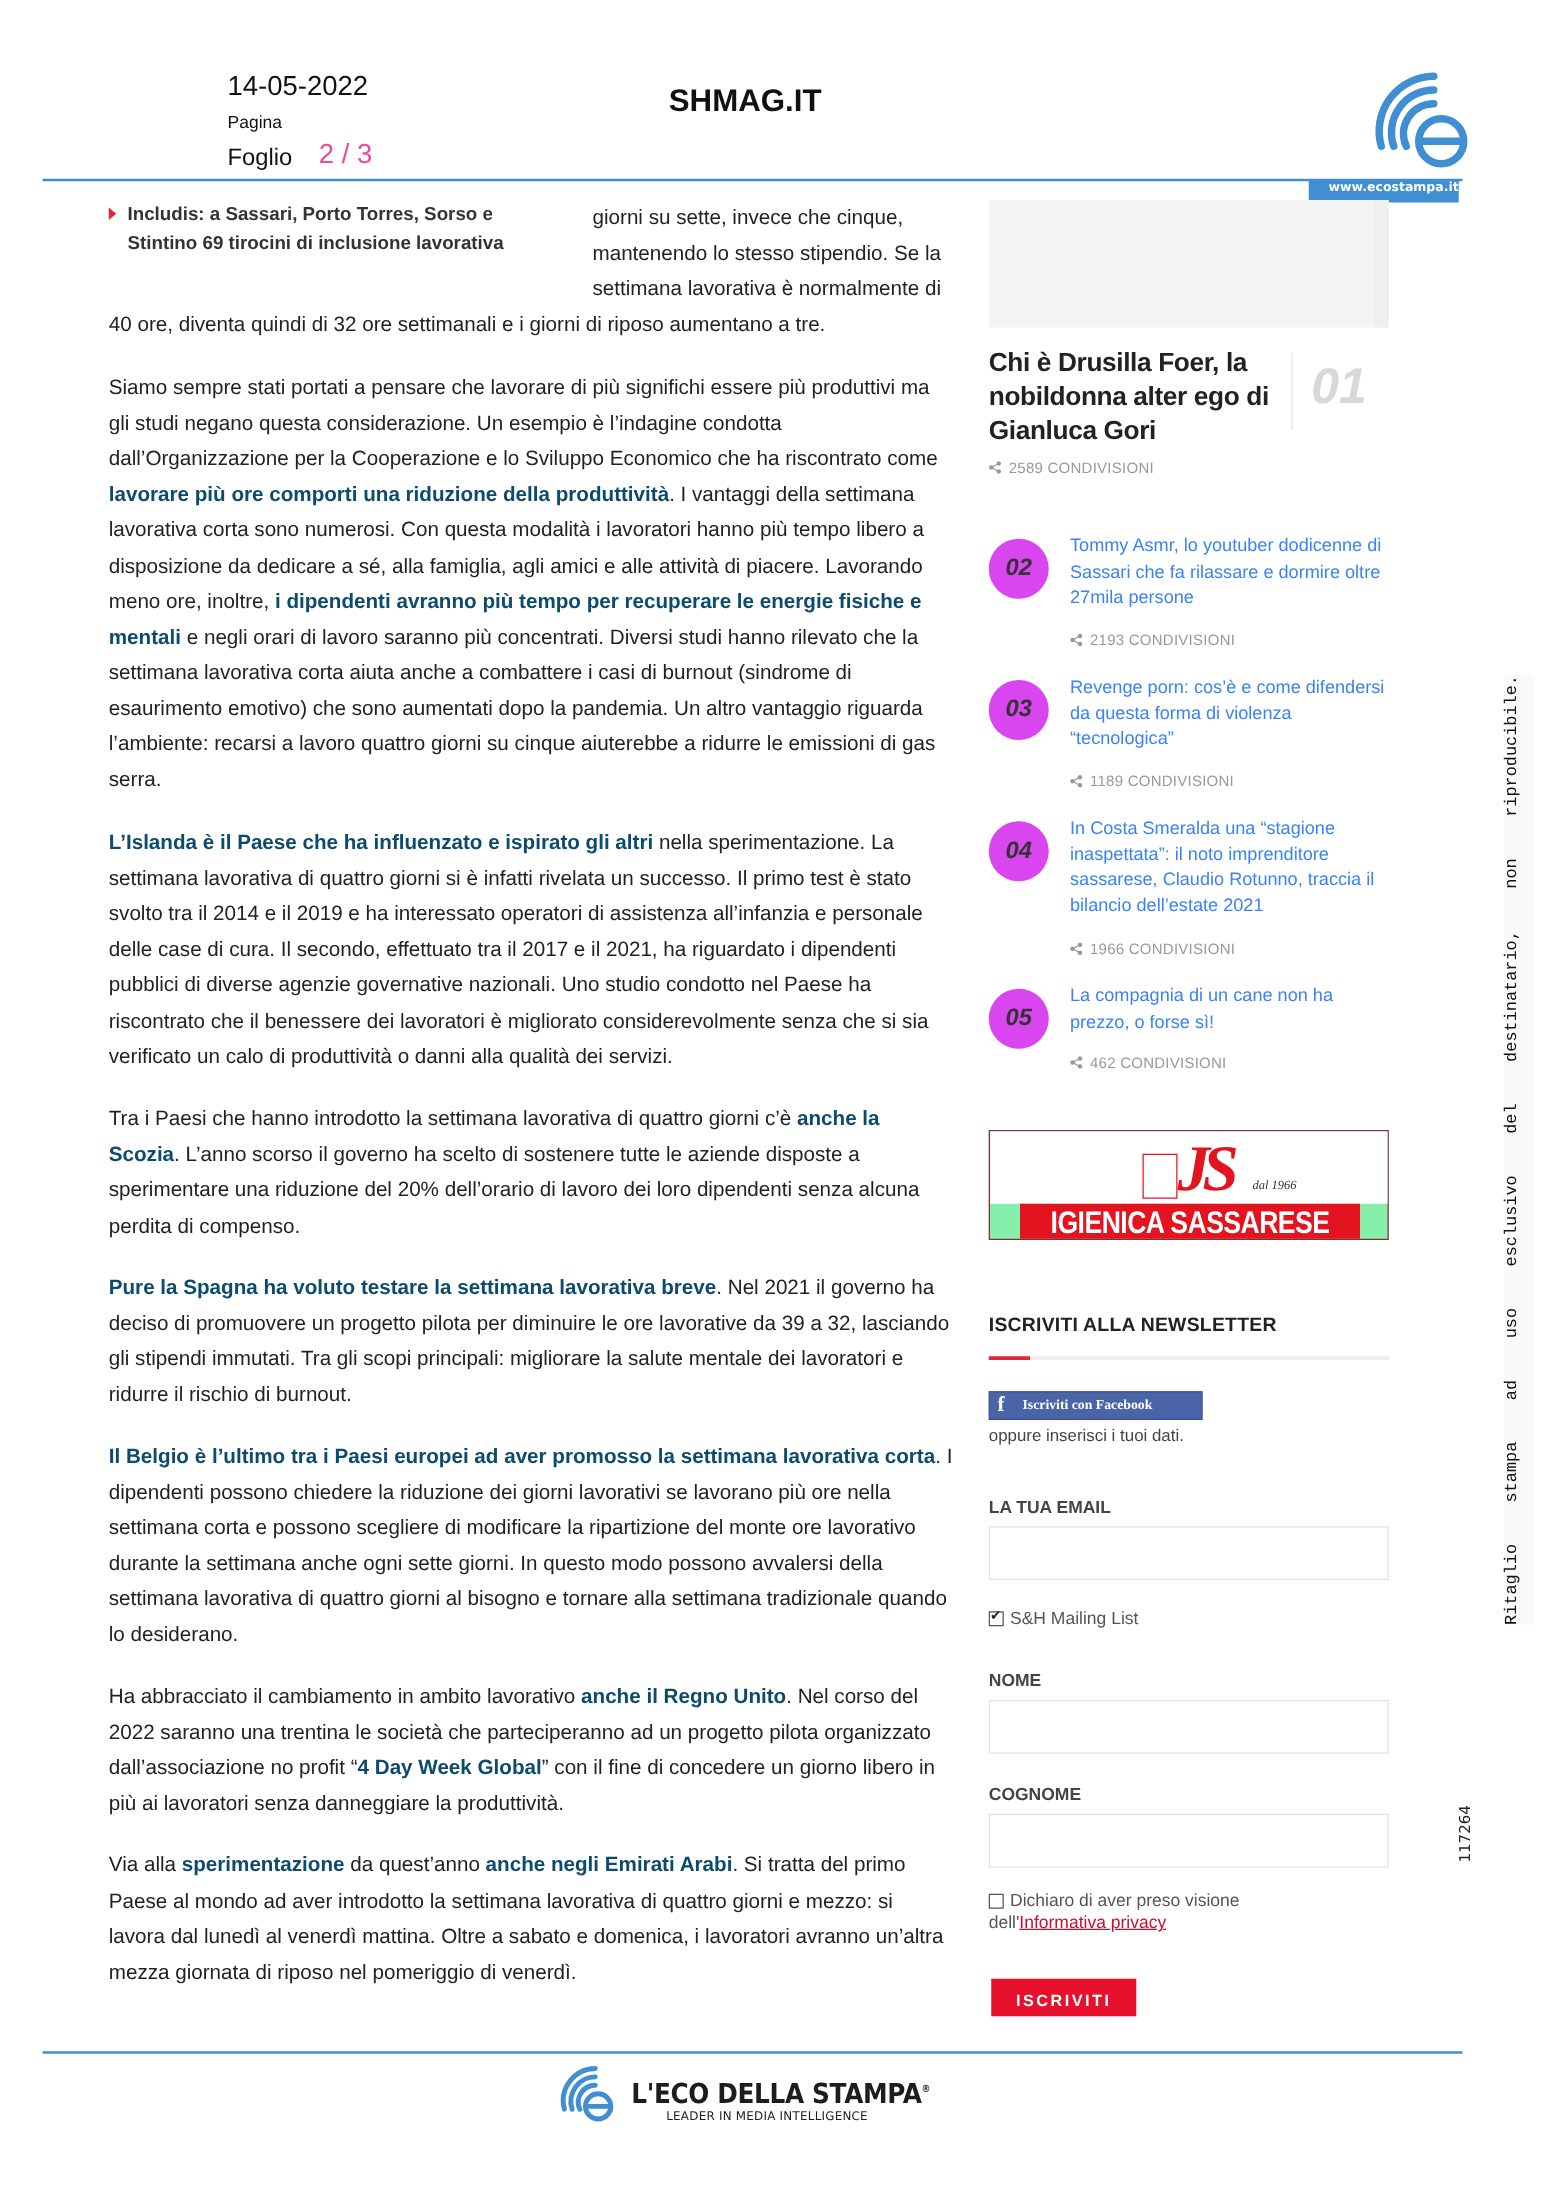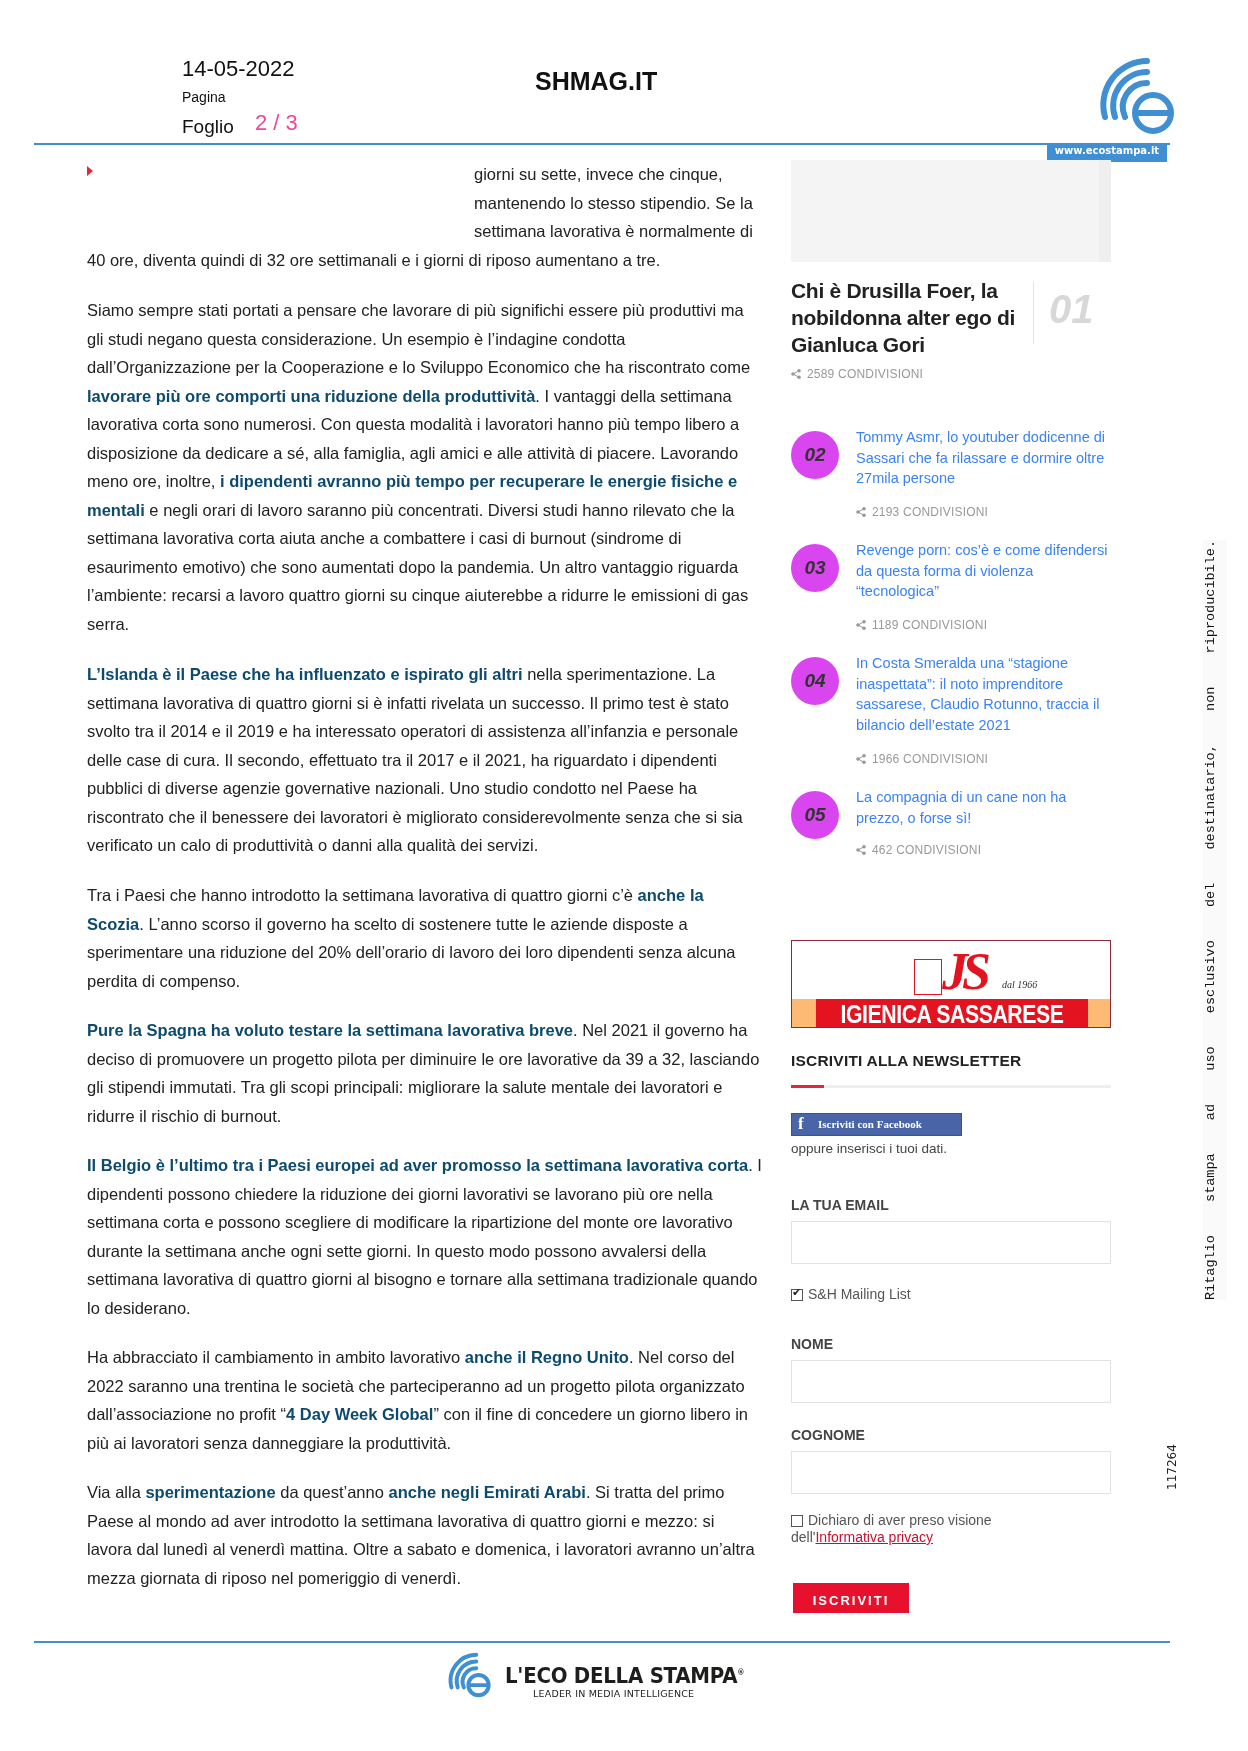--- a/index.html
+++ b/index.html
@@ -6,21 +6,21 @@
   html, body { width: 1248px; height: 1751px; background: #fff; overflow: hidden; }
   body { position: relative; font-family: "Liberation Sans", sans-serif; color: #222; }
 
   .hdr-date { position: absolute; left: 182px; top: 56px; font-size: 22px; color: #111; }
   .hdr-pagina { position: absolute; left: 182px; top: 89px; font-size: 14px; color: #111; }
   .hdr-foglio { position: absolute; left: 182px; top: 116px; font-size: 19px; color: #111; }
   .hdr-foglio-num { position: absolute; left: 255px; top: 110px; font-size: 22px; color: #ec4899; }
   .hdr-title { position: absolute; left: 535px; top: 67px; font-size: 25px; font-weight: bold; color: #111; }
   .eco-logo { position: absolute; left: 1095px; top: 55px; width: 80px; height: 80px; }
   .hdr-rule { position: absolute; left: 34px; top: 143px; width: 1136px; height: 2px; background: #3f8fd2; }
-  .eco-url { position: absolute; left: 1047px; top: 144px; width: 120px; height: 18px; background: #3f8fd2; color: #fff; font-size: 10px; font-weight: bold; text-align: center; line-height: 14px; font-family: "DejaVu Sans", sans-serif; }
+  .eco-url { position: absolute; left: 1047px; top: 144px; width: 120px; height: 18px; background: #3f8fd2; color: #fff; font-size: 10px; font-weight: bold; text-align: right; line-height: 14px; font-family: "DejaVu Sans", sans-serif; }
 
   
   .article { position: absolute; left: 87px; top: 160px; width: 675px; font-family: "Liberation Sans", sans-serif; font-size: 16.5px; line-height: 28.5px; color: #222; }
   .related { position: absolute; left: 87px; top: 160px; width: 330px; font-size: 15px; font-weight: bold; line-height: 23px; color: #333; padding-left: 15px; }
   .related-arrow { position: absolute; left: 0; top: 6px; width: 0; height: 0; border-top: 5px solid transparent; border-bottom: 5px solid transparent; border-left: 6px solid #e0283b; }
   .p0 { position: absolute; left: 374px; top: 161px; width: 302px; }
   .p0b { position: absolute; left: 0; top: 243px; width: 675px; white-space: nowrap; }
   .para { position: absolute; left: 0; width: 675px; }
   .para b { font-weight: bold; color: #0c4a6e; }
 
@@ -33,21 +33,21 @@
   .feat-num { position: absolute; left: 258px; top: 127px; font-size: 40px; font-weight: bold; font-style: italic; color: #d8d8d8; }
   .shares { font-size: 12px; color: #999; letter-spacing: 0.2px; display: flex; align-items: center; gap: 6px; }
   .share-icon { width: 10px; height: 10px; position: relative; display: inline-block; }
   .feat-shares { position: absolute; left: 0; top: 207px; }
 
   .rank { position: absolute; left: 0; width: 320px; }
   .rank-circle { position: absolute; left: 0; top: 0; width: 48px; height: 48px; border-radius: 50%; background: #d946ef; color: #333; font-size: 19px; font-weight: bold; font-style: italic; text-align: center; line-height: 48px; }
   .rank-title { position: absolute; left: 65px; top: -4px; width: 255px; font-size: 14.5px; line-height: 20.5px; color: #3b82f6; }
   .rank-shares { position: absolute; left: 65px; }
 
-  .ad { position: absolute; left: 0; top: 780px; width: 320px; height: 88px; background: #fdba74; border: 1px solid #8a2a3a; overflow: hidden; }
+  .ad { position: absolute; left: 0; top: 744px; width: 320px; height: 88px; background: #86efac; border: 1px solid #8a2a3a; overflow: hidden; }
   .ad-top { position: absolute; left: 0; top: 0; width: 320px; height: 58px; background: #fff; }
   .ad-js { position: absolute; left: 150px; top: 4px; font-size: 52px; font-weight: bold; font-style: italic; color: #e3141f; font-family: "Liberation Serif", serif; letter-spacing: -6px; line-height: 54px; }
   .ad-box { position: absolute; left: 122px; top: 18px; width: 28px; height: 36px; border: 1px solid #e3141f; background: #fff; }
   .ad-dal { position: absolute; left: 210px; top: 38px; font-size: 10px; font-style: italic; color: #333; font-family: "Liberation Serif", serif; }
   .ad-band { position: absolute; left: 0; top: 58px; width: 320px; height: 30px; background: #e3141f; color: #fff; font-size: 25px; font-weight: bold; text-align: center; line-height: 30px; letter-spacing: -0.5px; transform: scaleX(0.85); transform-origin: center; }
 
   .nl-title { position: absolute; left: 0; top: 892px; font-size: 15.5px; font-weight: bold; color: #222; letter-spacing: 0.2px; }
   .nl-rule { position: absolute; left: 0; top: 925px; width: 320px; height: 3px; background: #eee; }
   .nl-rule::before { content: ""; position: absolute; left: 0; top: 0; width: 33px; height: 3px; background: #e0283b; }
   .fb-btn { position: absolute; left: 0; top: 953px; width: 171px; height: 23px; background: #4a64a8; border: 1px solid #3b5490; color: #fff; font-size: 11px; font-weight: bold; line-height: 21px; padding-left: 26px; font-family: "Liberation Serif", serif; }
@@ -88,20 +88,21 @@
     <path d="M30 62 A24 24 0 0 1 52 28"></path>
     <circle cx="58" cy="58" r="18"></circle>
     <path d="M42 58 H74"></path>
   </g>
 </svg>
 <div class="hdr-rule"></div>
 <div class="eco-url">www.ecostampa.it</div>
 
 <div class="related">
   <span class="related-arrow"></span>
+  <span>Includis: a Sassari, Porto Torres, Sorso e Stintino 69 tirocini di inclusione lavorativa</span>
 </div>
 <div class="article">
   <div class="p0" style="left:387px; top:0px; width:300px;">giorni su sette, invece che cinque, mantenendo lo stesso stipendio. Se la settimana lavorativa è normalmente di</div>
   <div class="p0b" style="top:86px;">40 ore, diventa quindi di 32 ore settimanali e i giorni di riposo aumentano a tre.</div>
 
   <p class="para" style="top:136px;">
     <span>Siamo sempre stati portati a pensare che lavorare di più significhi essere più produttivi ma gli studi negano questa considerazione. Un esempio è l’indagine condotta dall’Organizzazione per la Cooperazione e lo Sviluppo Economico che ha riscontrato come </span><b>lavorare più ore comporti una riduzione della produttività</b><span>. I vantaggi della settimana lavorativa corta sono numerosi. Con questa modalità i lavoratori hanno più tempo libero a disposizione da dedicare a sé, alla famiglia, agli amici e alle attività di piacere. Lavorando meno ore, inoltre, </span><b>i dipendenti avranno più tempo per recuperare le energie fisiche e mentali</b><span> e negli orari di lavoro saranno più concentrati. Diversi studi hanno rilevato che la settimana lavorativa corta aiuta anche a combattere i casi di burnout (sindrome di esaurimento emotivo) che sono aumentati dopo la pandemia. Un altro vantaggio riguarda l’ambiente: recarsi a lavoro quattro giorni su cinque aiuterebbe a ridurre le emissioni di gas serra.</span>
   </p>
   <p class="para" style="top:500px;">
     <b>L’Islanda è il Paese che ha influenzato e ispirato gli altri</b><span> nella sperimentazione. La settimana lavorativa di quattro giorni si è infatti rivelata un successo. Il primo test è stato svolto tra il 2014 e il 2019 e ha interessato operatori di assistenza all’infanzia e personale delle case di cura. Il secondo, effettuato tra il 2017 e il 2021, ha riguardato i dipendenti pubblici di diverse agenzie governative nazionali. Uno studio condotto nel Paese ha riscontrato che il benessere dei lavoratori è migliorato considerevolmente senza che si sia verificato un calo di produttività o danni alla qualità dei servizi.</span>

